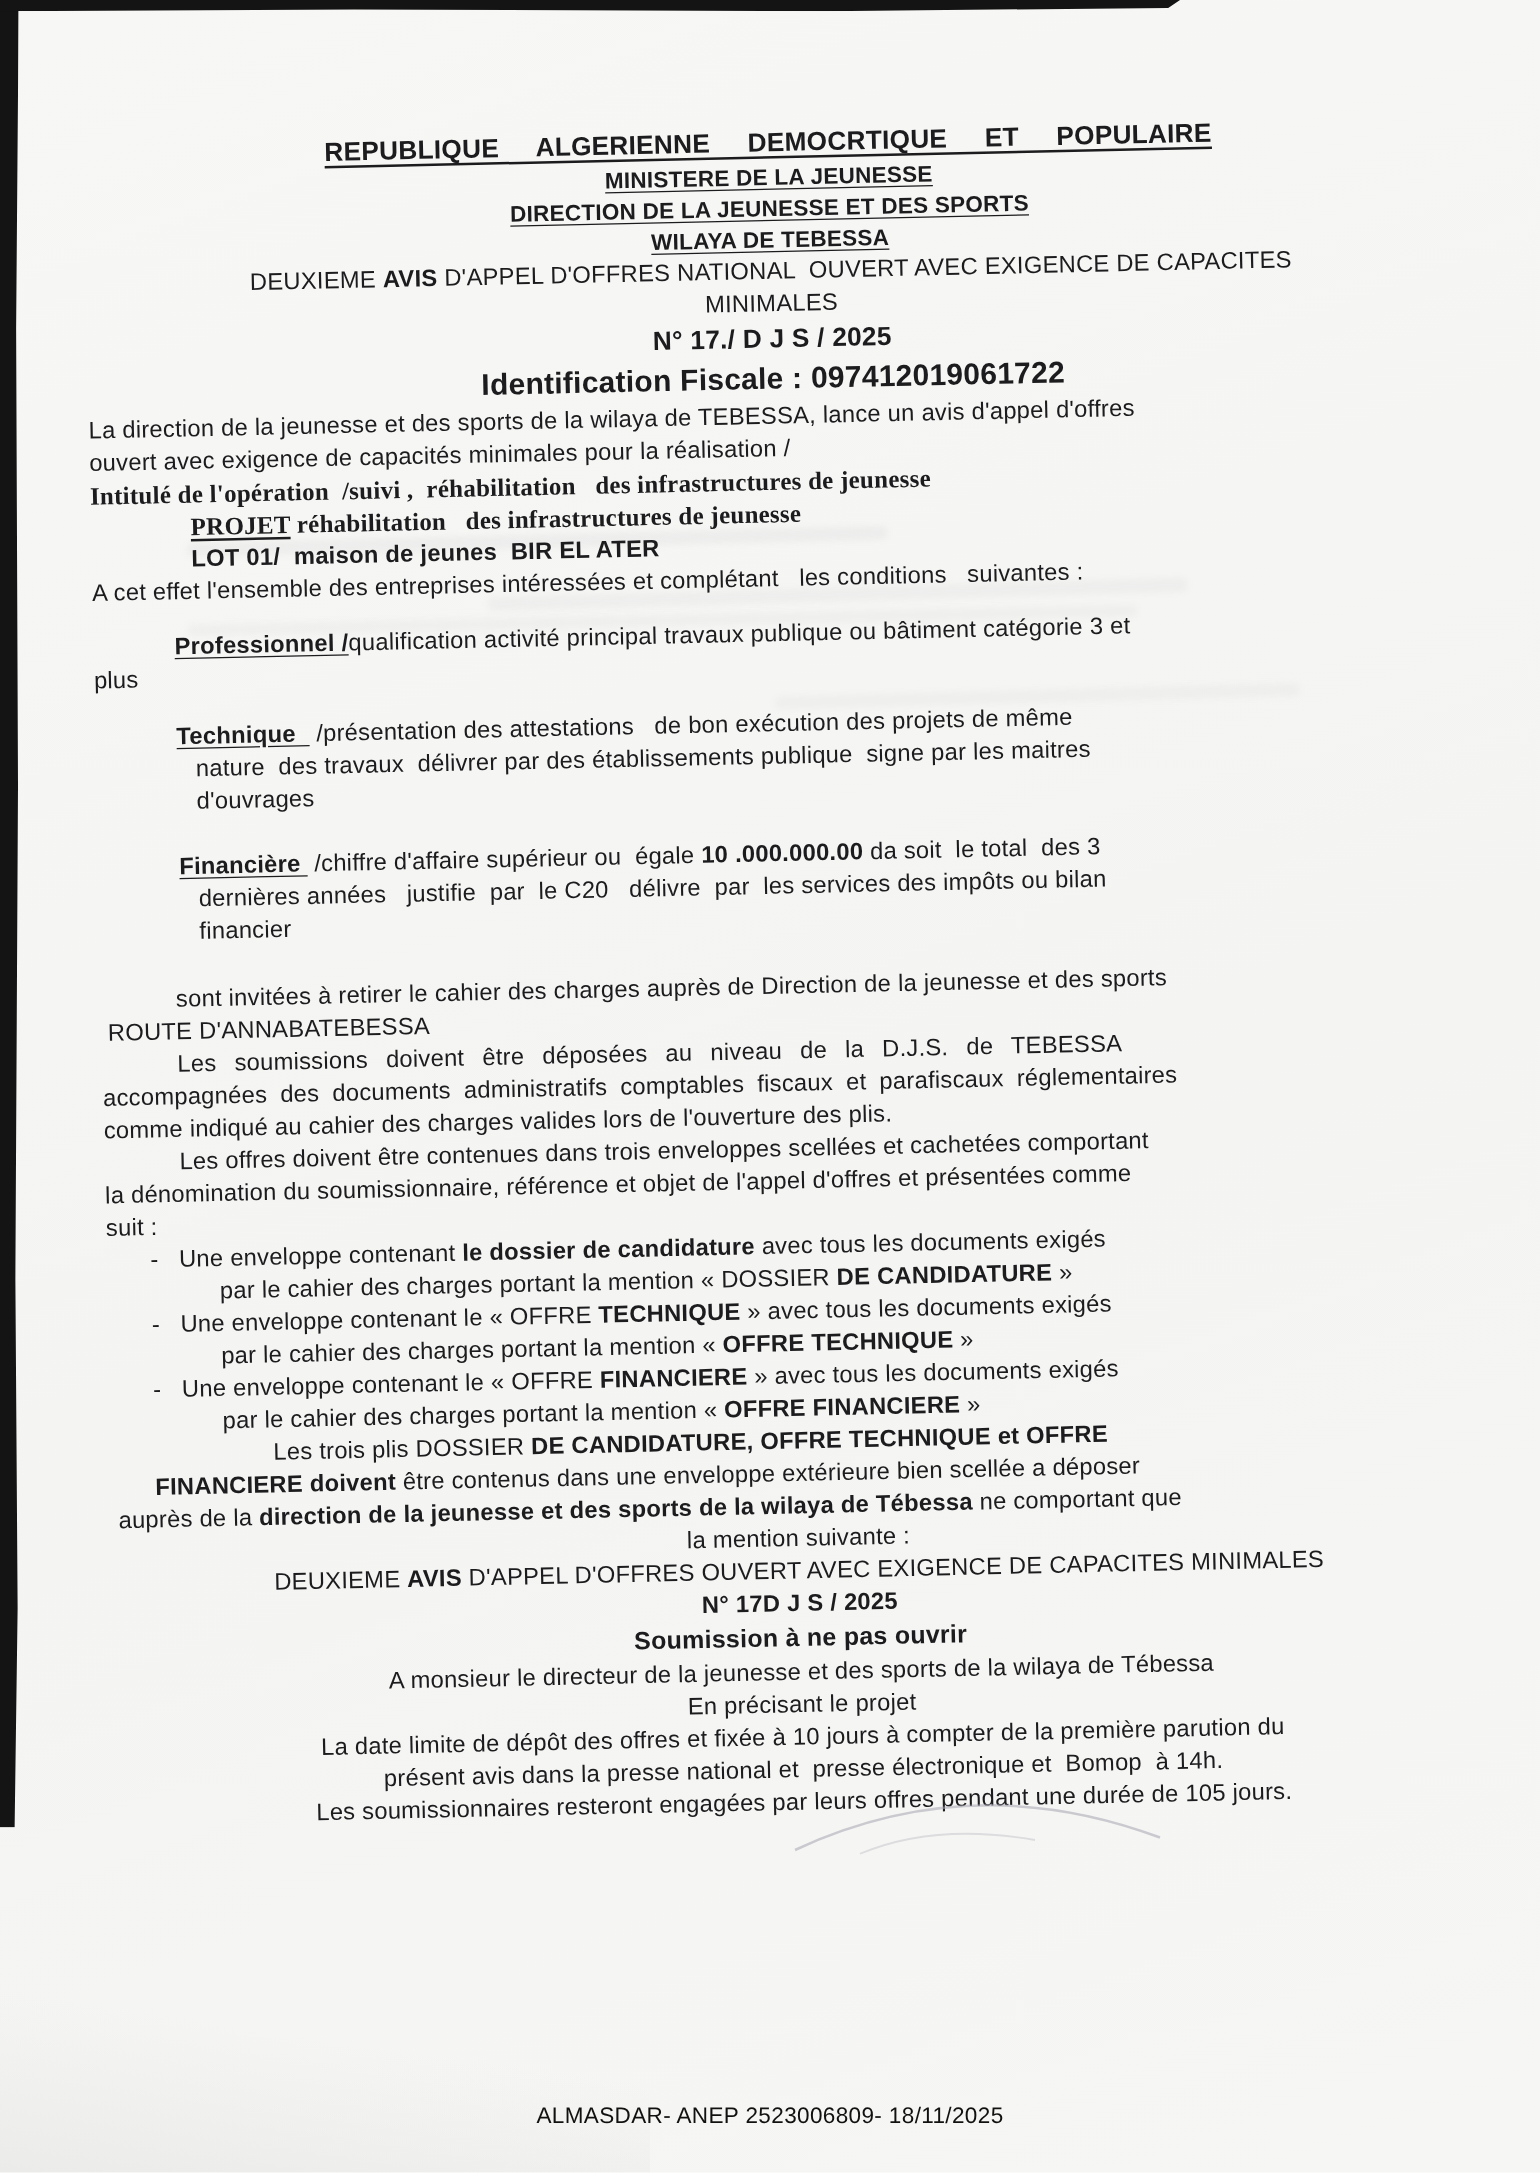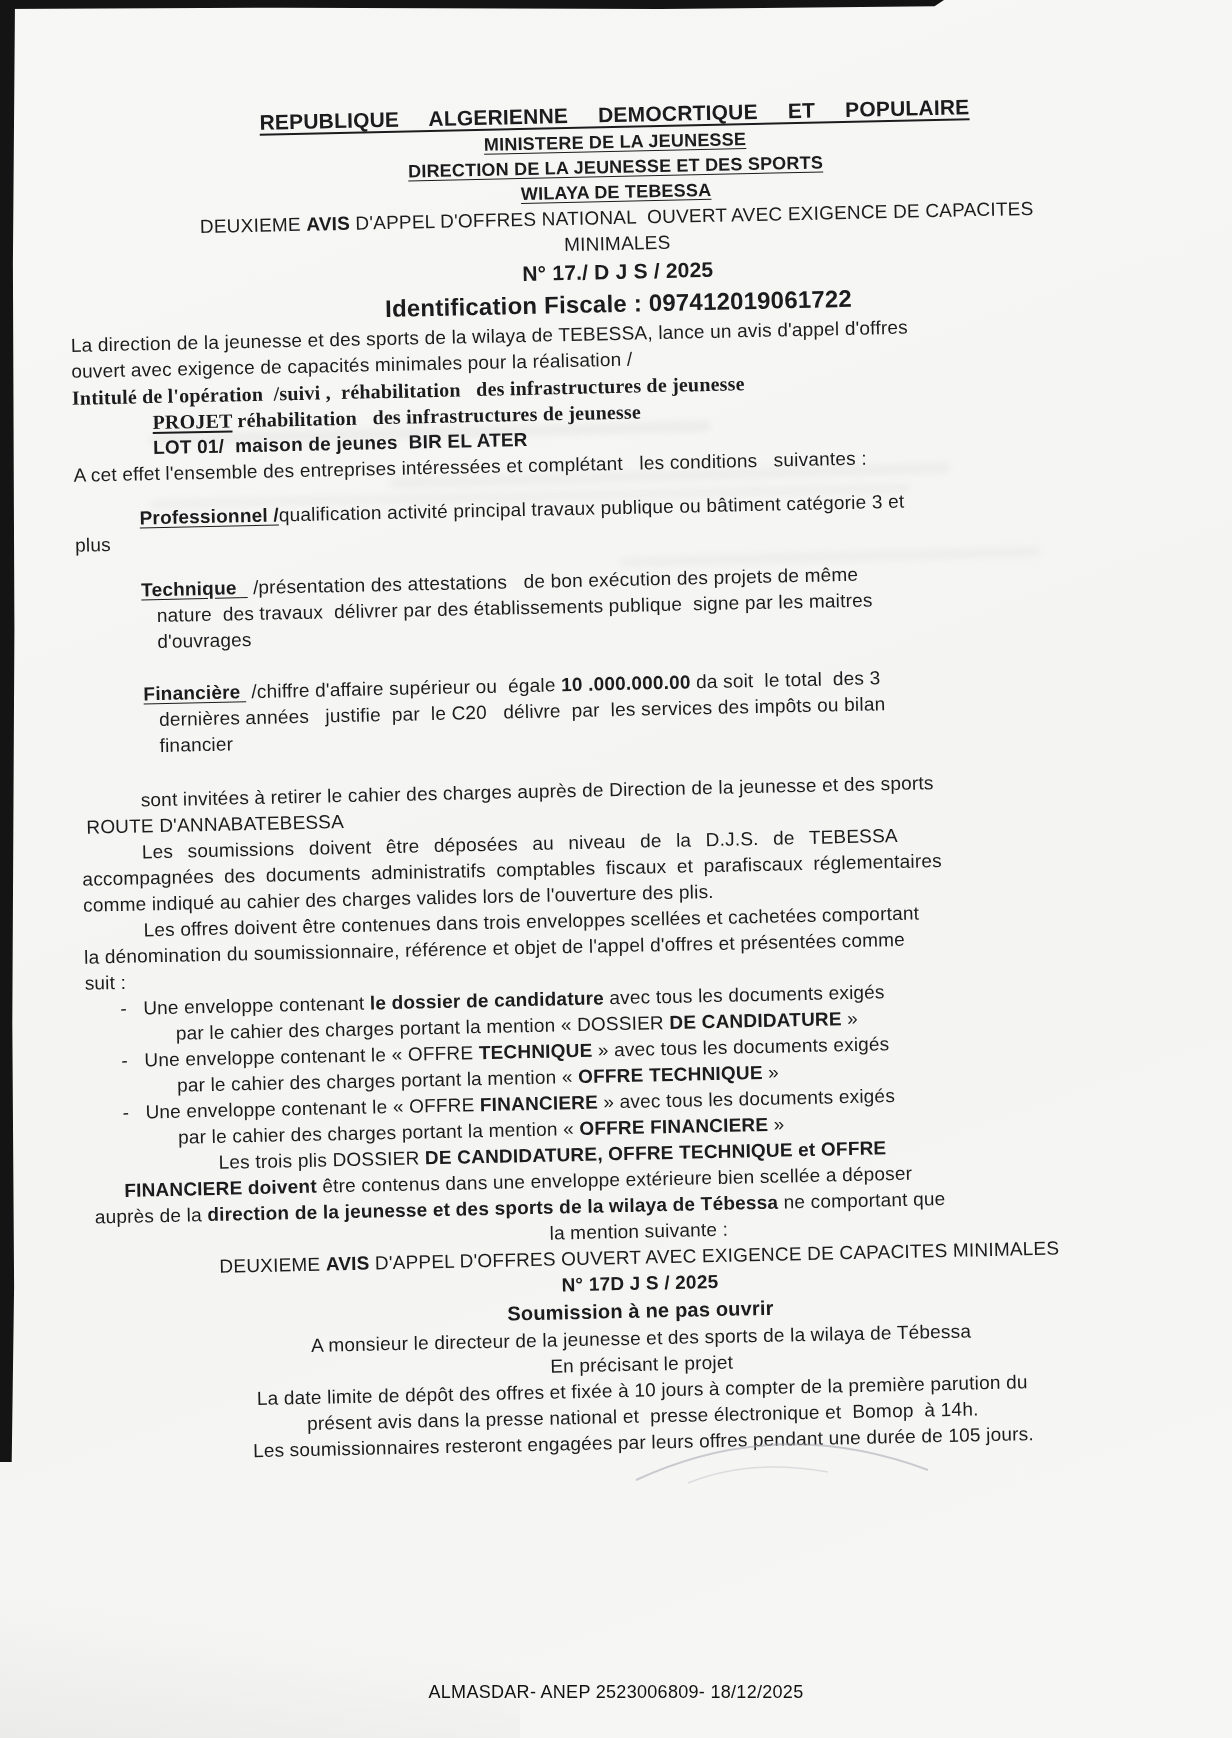--- a/index.html
+++ b/index.html
@@ -150,13 +150,13 @@
 
 <svg class="pencil" width="320" height="80">
   <path d="M 8,52 Q 150,-14 300,42" stroke="#a6a6b2" stroke-width="2" fill="none"></path>
   <path d="M 60,55 Q 120,30 200,44" stroke="#b4b4bf" stroke-width="1.5" fill="none" opacity="0.7"></path>
 </svg>
 
 <div class="edge-left"></div>
 <div class="edge-top"></div>
 <div class="corner-shadow"></div>
 
-<div class="footer">ALMASDAR- ANEP 2523006809- 18/12/2025</div>
+<div class="footer">ALMASDAR- ANEP 2523006809- 18/11/2025</div>
 
 </body></html>

